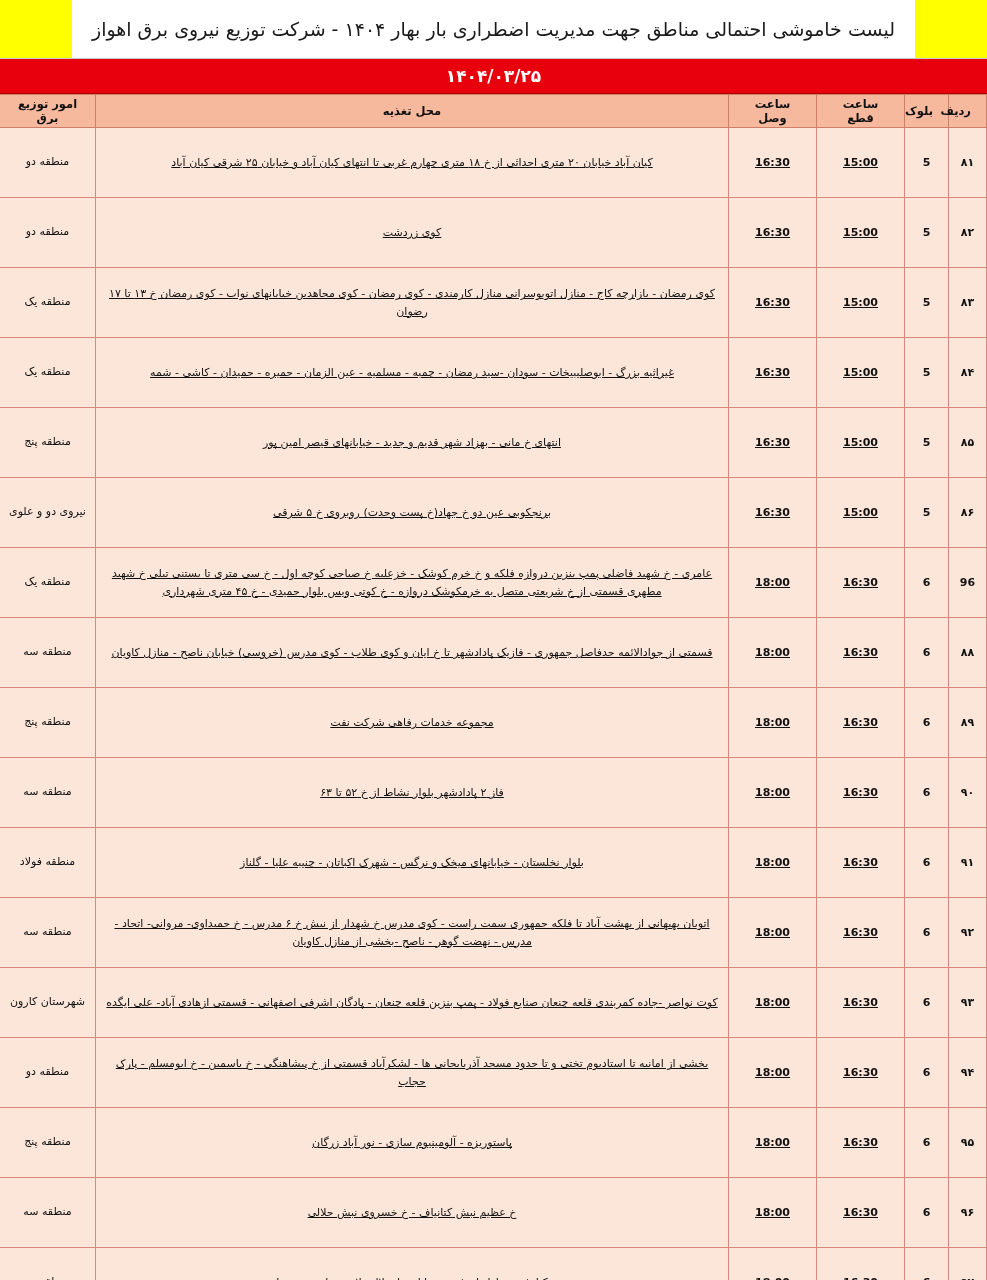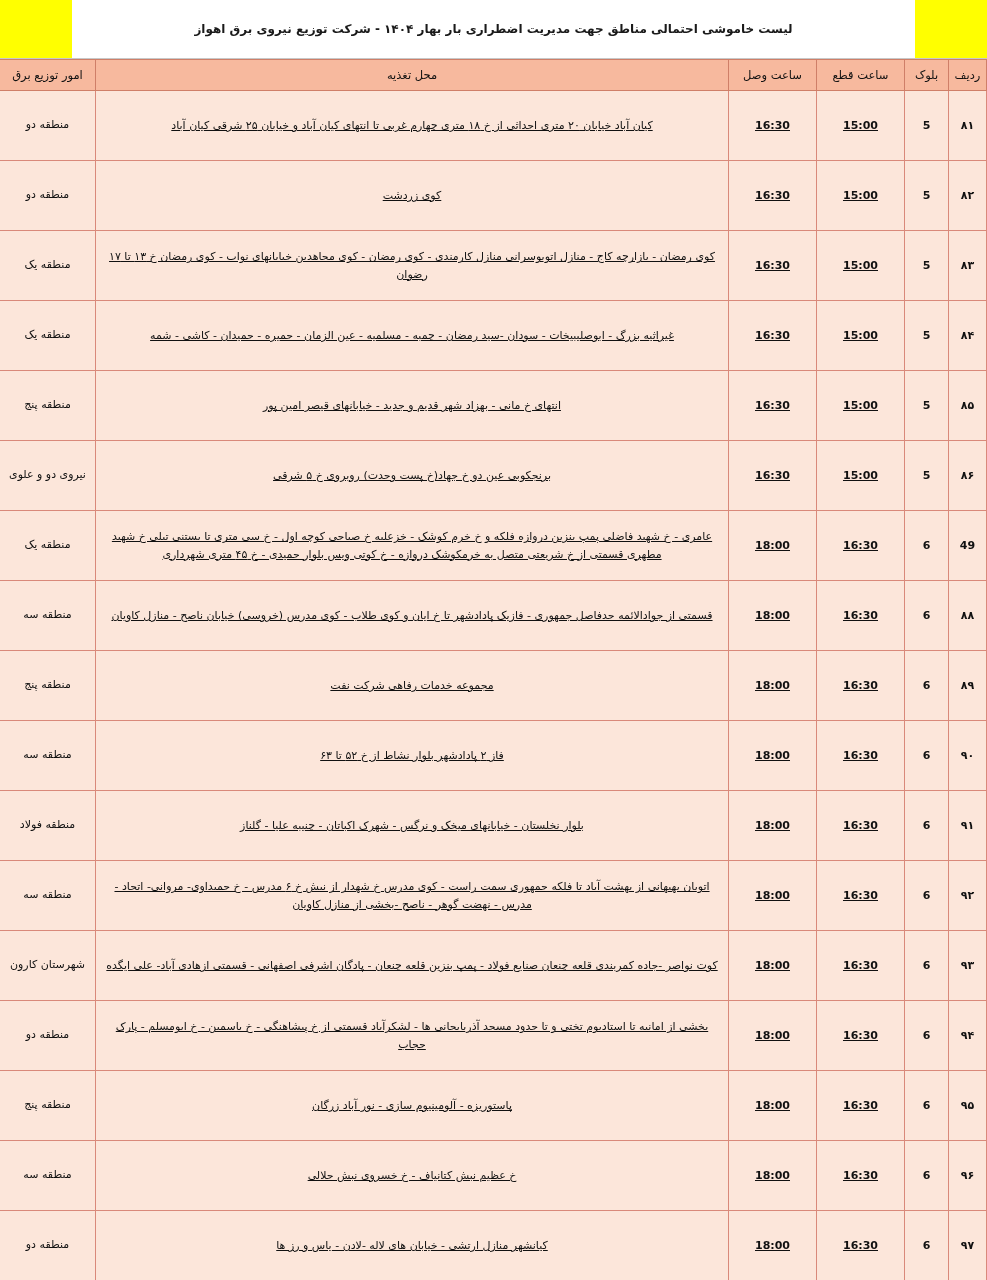--- a/index.html
+++ b/index.html
@@ -34,22 +34,22 @@
   .title-band .title-main {
     flex: 1 1 auto;
     background: #ffffff;
     display: flex;
     align-items: center;
     justify-content: center;
     text-align: center;
     padding: 0 8px;
   }
   .title-main .title-text {
-    font-size: 12px;
-    font-weight: bold;
+    font-size: 19px;
+    font-weight: normal;
     color: #1a1a1a;
     line-height: 1.4;
   }
 
   
   .date-band {
     background: #e8000d;
     height: 34px;
     display: flex;
     align-items: center;
@@ -73,23 +73,23 @@
   table.schedule th,
   table.schedule td {
     border: 1px solid #d9897a;
     vertical-align: middle;
     text-align: center;
   }
   table.schedule thead th {
     background: #f7b99e;
     color: #111;
     font-size: 11.5px;
-    font-weight: normal;
+    font-weight: bold;
     height: 26px;
-    padding: 2px 3px;
+    padding: 2px 15px;
     border-color: #cf7f68;
   }
   col.c-row    { width: 38px; }
   col.c-block  { width: 44px; }
   col.c-off    { width: 88px; }
   col.c-on     { width: 88px; }
   col.c-feed   { width: 633px; }
   col.c-region { width: 96px; }
 
   table.schedule tbody td {
@@ -133,20 +133,23 @@
 <div class="sheet">
 
   <div class="title-band">
     <div class="yellow-right"></div>
     <div class="title-main">
       <div class="title-text">لیست خاموشی احتمالی مناطق جهت مدیریت اضطراری بار بهار ۱۴۰۴ - شرکت توزیع نیروی برق اهواز</div>
     </div>
     <div class="yellow-left"></div>
   </div>
 
+  <div class="date-band">
+    <div class="date-text">۱۴۰۴/۰۳/۲۵</div>
+  </div>
 
   <table class="schedule">
     <colgroup>
       <col class="c-row">
       <col class="c-block">
       <col class="c-off">
       <col class="c-on">
       <col class="c-feed">
       <col class="c-region">
     </colgroup>
@@ -203,21 +206,21 @@
         </tr>
         <tr>
           <td class="cell-row">۸۶</td>
           <td class="cell-block">5</td>
           <td class="cell-off">15:00</td>
           <td class="cell-on">16:30</td>
           <td class="cell-feed">برنجکوبی عین دو خ جهاد(خ پست وحدت) روبروی خ ۵ شرقی</td>
           <td class="cell-region">نیروی دو و علوی</td>
         </tr>
         <tr>
-          <td class="cell-row">49</td>
+          <td class="cell-row">96</td>
           <td class="cell-block">6</td>
           <td class="cell-off">16:30</td>
           <td class="cell-on">18:00</td>
           <td class="cell-feed">عامری - خ شهید فاضلی پمپ بنزین دروازه فلکه و خ خرم کوشک - خزعلیه خ صباحی کوچه اول - خ سی متری تا بستنی تبلی خ شهید مطهری قسمتی از خ شریعتی متصل به خرمکوشک دروازه - خ کوتی ویس بلوار حمیدی - خ ۴۵ متری شهرداری</td>
           <td class="cell-region">منطقه یک</td>
         </tr>
         <tr>
           <td class="cell-row">۸۸</td>
           <td class="cell-block">6</td>
           <td class="cell-off">16:30</td>

